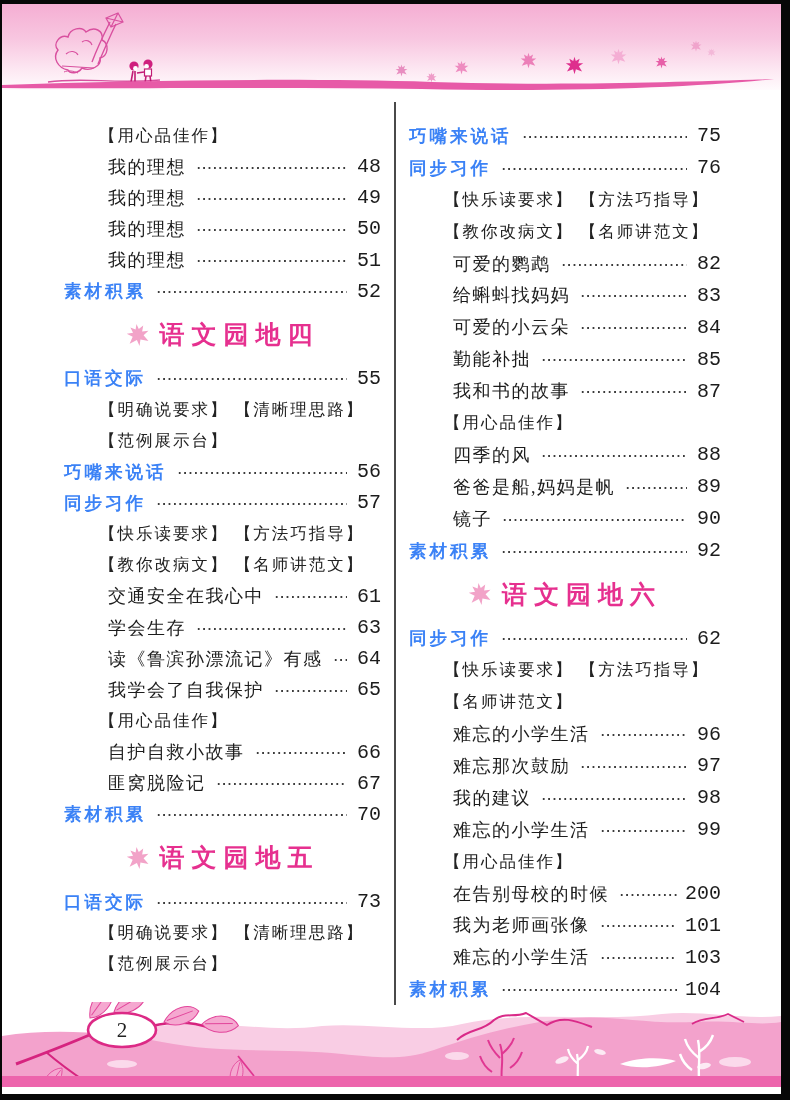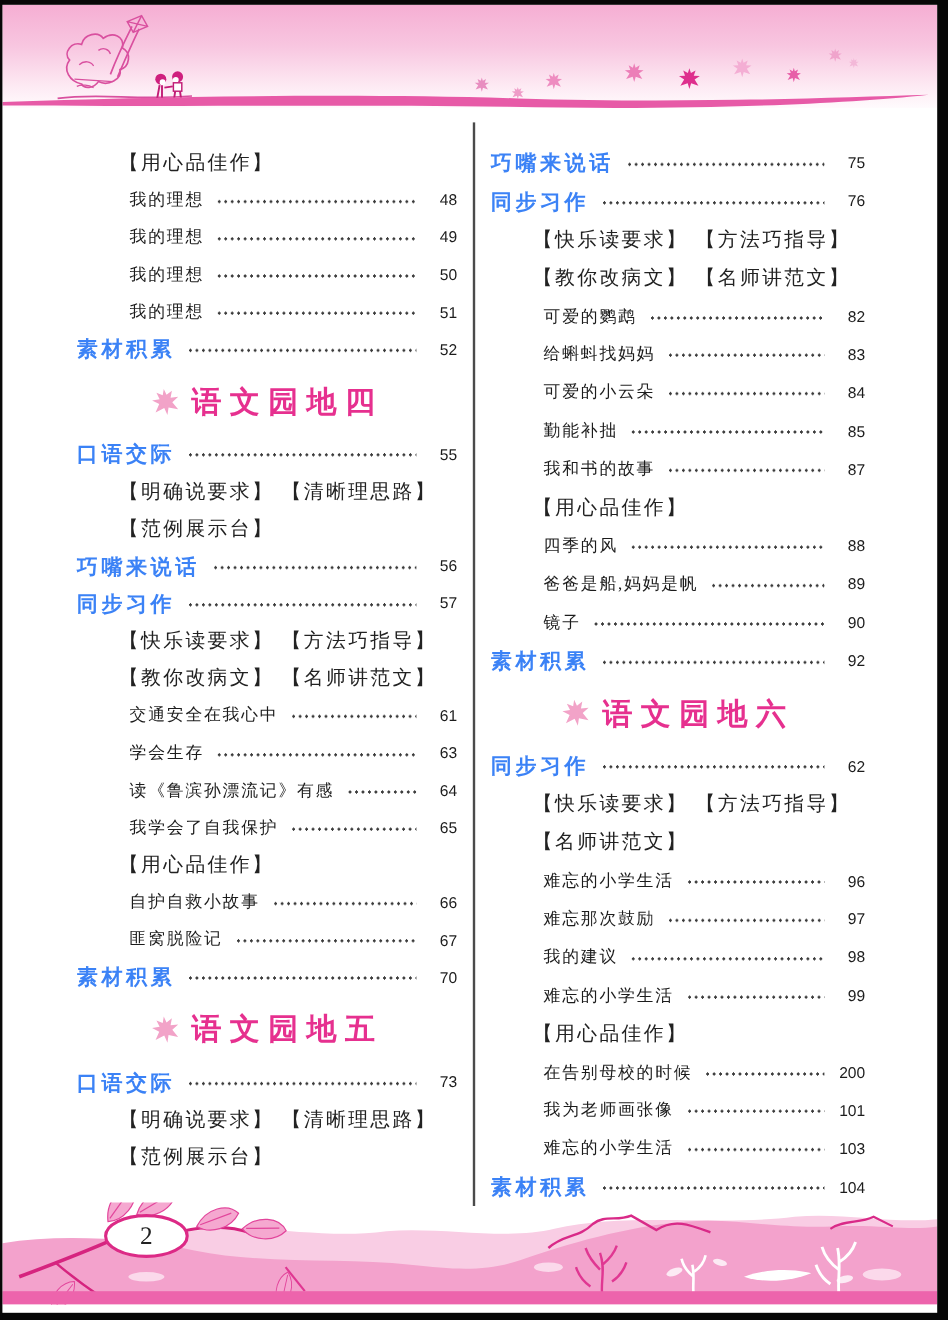--- a/index.html
+++ b/index.html
@@ -31,29 +31,29 @@
   .col{position:absolute;top:104px;margin-top:16px;}
   .col.left{left:64px;width:317px;--rh:31.15px;}
   .col.right{left:409px;width:312px;--rh:31.9px;}
   .row{height:var(--rh);display:flex;align-items:center;}
   .row .label{white-space:nowrap;}
   .row.main .label{
     font-family:"Liberation Sans","DejaVu Sans",sans-serif;font-weight:700;
     font-size:17.5px;letter-spacing:3px;color:#3b82f6;
   }
   .row.title{padding-left:44px;}
-  .row.title .label{font-size:14px;letter-spacing:1.5px;}
+  .row.title .label{font-size:18px;letter-spacing:1.5px;}
   .row.bracket{padding-left:35px;}
   .row.bracket .label{font-size:16.5px;letter-spacing:2px;color:#222;}
   .dots{
     flex:1;height:6px;margin:2px 8px 0 10px;align-self:center;
     background-image:radial-gradient(circle,#3b3b3b 1.15px,rgba(0,0,0,0) 1.35px);
     background-size:5.4px 6px;background-repeat:repeat-x;background-position:left center;
   }
-  .page-num{font-size:13px;min-width:26px;text-align:right;font-family:Liberation Sans, sans-serif;}
+  .page-num{font-size:20px;min-width:26px;text-align:right;font-family:Liberation Mono, monospace;}
   .row.section{height:56px;align-items:center;justify-content:center;}
   .row.section .leaf{width:24px;height:24px;color:#f2a3c8;margin-right:10px;transform:rotate(-8deg);}
   .row.section .section-title{
     color:#e6308f;font-weight:700;font-size:25px;letter-spacing:7px;
     font-family:"Liberation Serif","DejaVu Serif",serif;
   }
 
   
   .footer-art{position:absolute;left:2px;bottom:13px;width:779px;height:85px;}
   .hidden-defs{position:absolute;width:0;height:0;overflow:hidden;}

